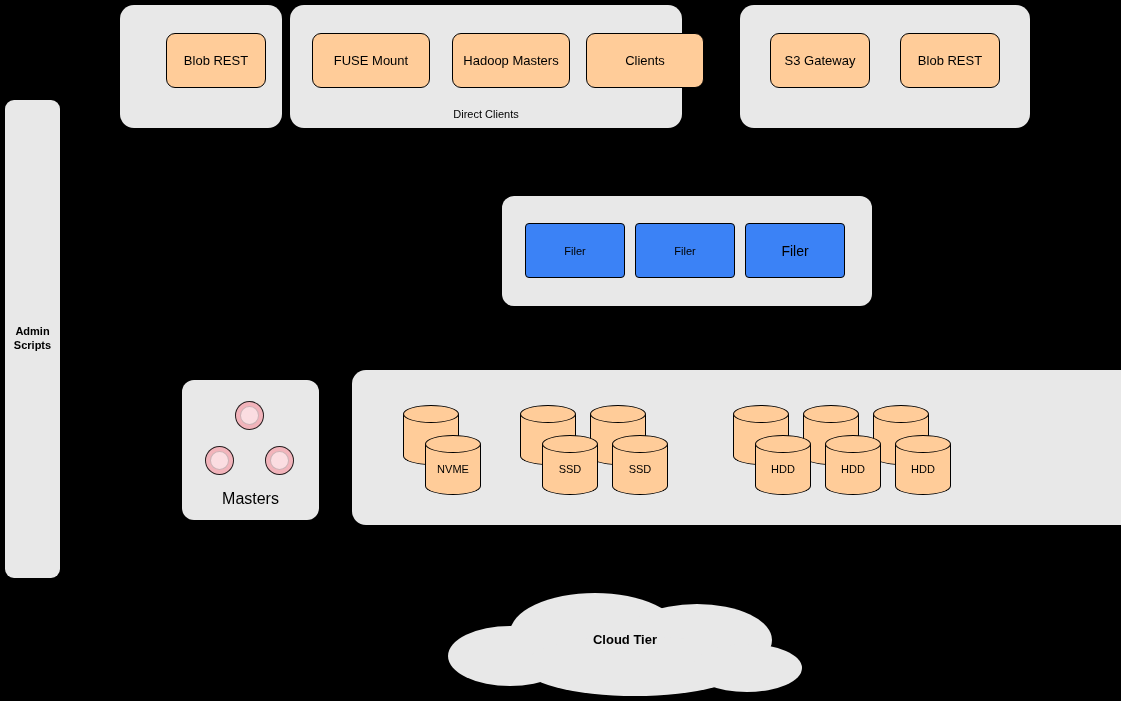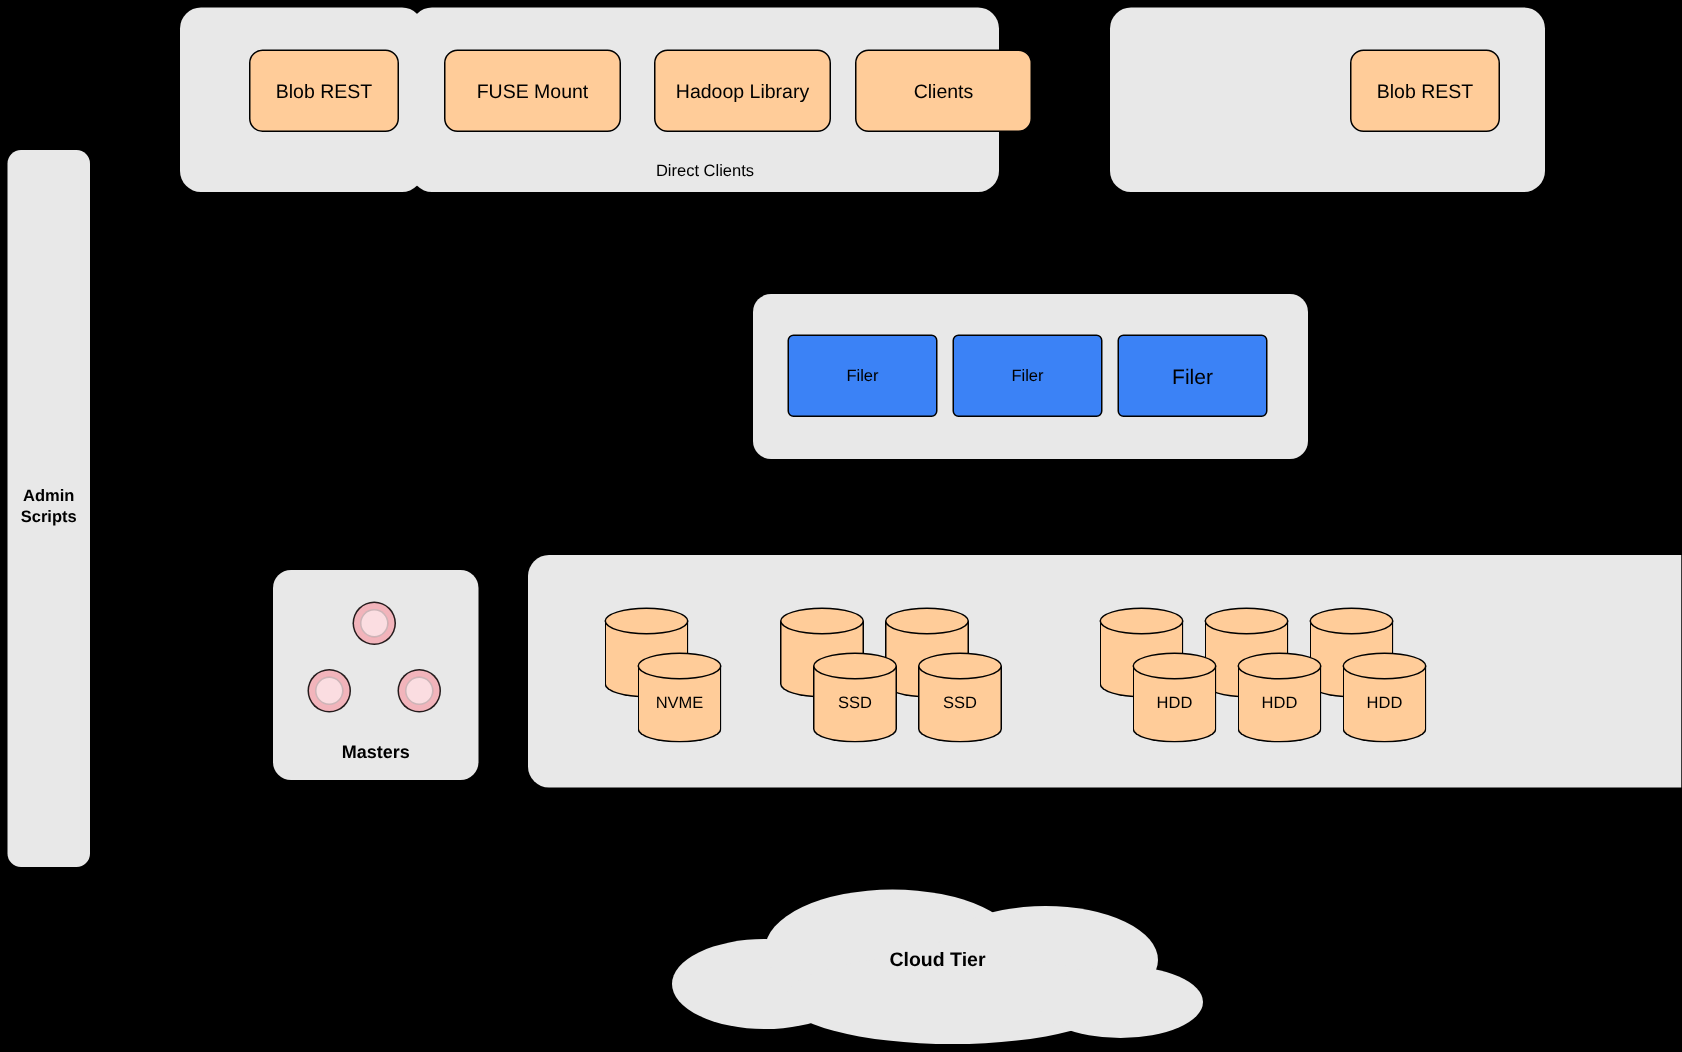--- a/index.html
+++ b/index.html
@@ -44,21 +44,21 @@
     text-align: center;
   }
   .filer-box:nth-of-type(3) { font-size: 14px; }
 
   .caption {
     position: absolute;
     left: 0; right: 0;
     text-align: center;
     font-size: 11px;
   }
-  .caption.bold { font-weight: bold; font-size: 12px; }
+  .caption.bold { font-weight: normal; font-size: 16px; }
 
   
   .admin {
     position: absolute;
     left: 5px; top: 100px;
     width: 55px; height: 478px;
     background: #e8e8e8;
     border-radius: 9px;
     display: flex;
     align-items: center;
@@ -161,34 +161,37 @@
   <div class="admin">
     <span>Admin Scripts</span>
   </div>
 
   <div class="panel" style="left:120px; top:5px; width:162px; height:123px;">
     <div class="client-box" style="left:31px; top:28px; width:100px; height:55px;margin-left:15px;">
       <span>Blob REST</span>
     </div>
   </div>
 
-  <div class="panel" style="left:274px; top:5px; width:392px; height:123px;padding-left:40px;">
+  <div class="panel" style="left:290px; top:5px; width:392px; height:123px;padding-left:40px;">
     <div class="client-box" style="left:22px; top:28px; width:118px; height:55px;">
       <span>FUSE Mount</span>
     </div>
     <div class="client-box" style="left:162px; top:28px; width:118px; height:55px;">
-      <span>Hadoop Library</span>
+      <span>Hadoop Masters</span>
     </div>
     <div class="client-box" style="left:296px; top:28px; width:118px; height:55px;">
       <span>Clients</span>
     </div>
     <div class="caption" style="bottom:8px;text-align:center;">Direct Clients</div>
   </div>
 
   <div class="panel" style="left:740px; top:5px; width:290px; height:123px;">
+    <div class="client-box" style="left:30px; top:28px; width:100px; height:55px;">
+      <span>S3 Gateway</span>
+    </div>
     <div class="client-box" style="left:160px; top:28px; width:100px; height:55px;">
       <span>Blob REST</span>
     </div>
   </div>
 
   <div class="panel" style="left:502px; top:196px; width:370px; height:110px; border-radius:12px;">
     <div class="filer-box" style="left:23px; top:27px; width:100px; height:55px;">
       <span>Filer</span>
     </div>
     <div class="filer-box" style="left:133px; top:27px; width:100px; height:55px;">

